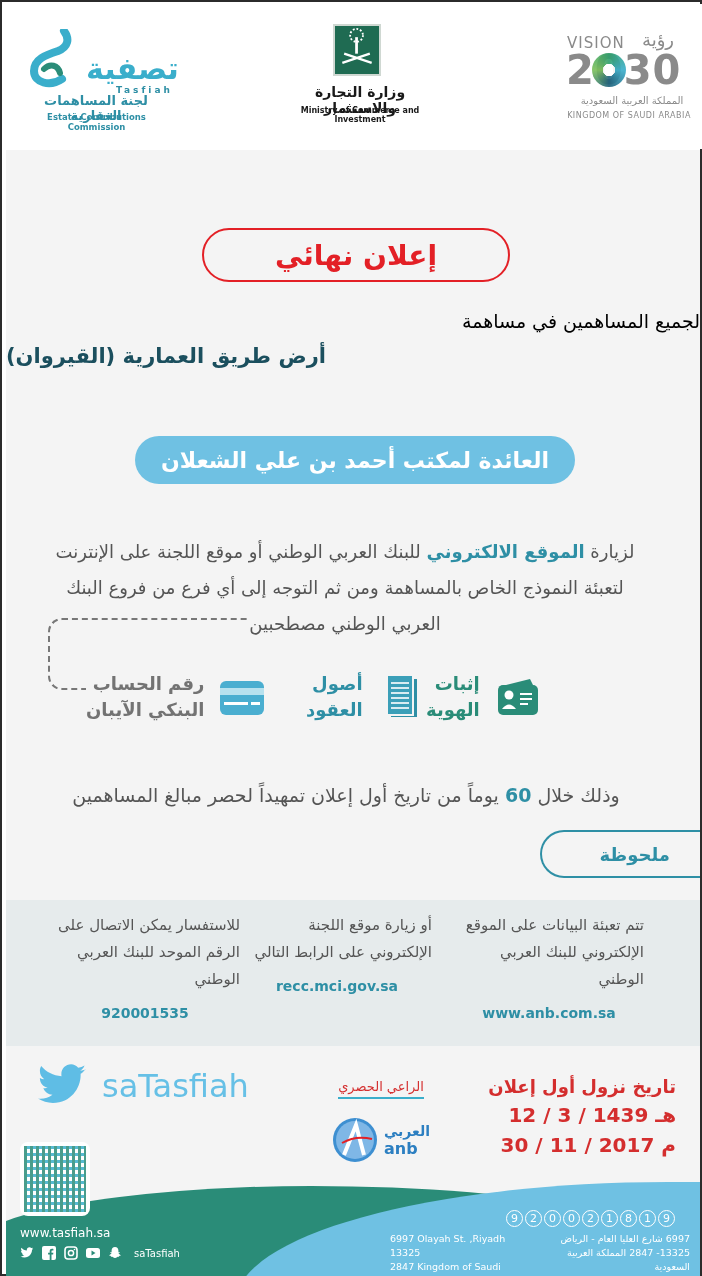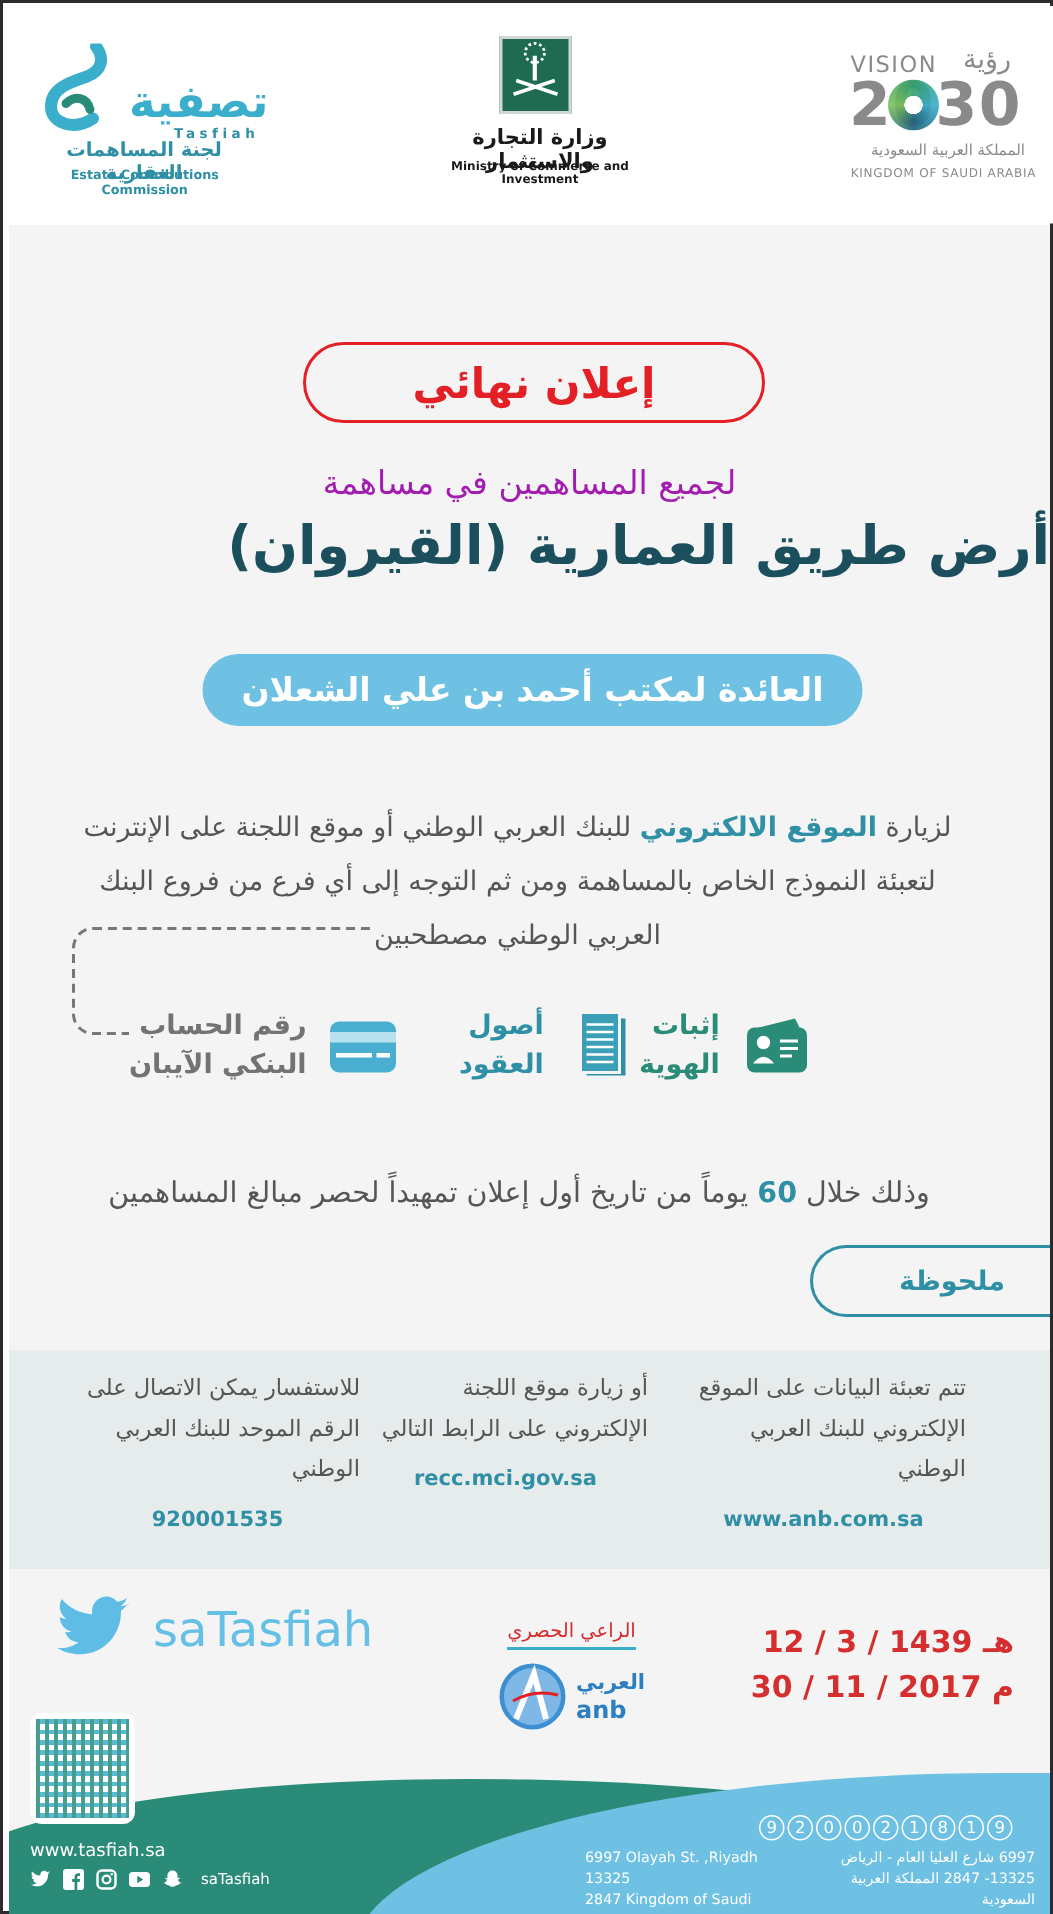--- a/index.html
+++ b/index.html
@@ -30,22 +30,22 @@
   .vision-kingdom-ar { position: absolute; left: 8px; top: 66px; width: 120px; font-size: 10px; color: #8a8a8a; direction: rtl; text-align: center; }
   .vision-kingdom-en { position: absolute; left: 0; top: 82px; width: 130px; font-size: 8px; color: #8a8a8a; letter-spacing: .5px; text-align: center; }
 
   
   .main { position: absolute; left: 4px; top: 148px; width: 694px; height: 750px; background: #f4f4f4; }
 
   .final-badge { position: absolute; left: 196px; top: 78px; width: 308px; height: 54px; border: 2px solid #e32026; border-radius: 27px; background: #f4f4f4;
     display: flex; align-items: center; justify-content: center; }
   .final-badge span { font-size: 28px; font-weight: bold; color: #e32026; direction: rtl; }
 
-  .subtitle1 { position: absolute; left: 0; top: 160px; width: 694px; text-align: center; font-size: 22px; color: #a21caf; direction: rtl; }
-  .subtitle2 { position: absolute; left: 0; top: 194px; width: 694px; text-align: right; font-size: 36px; font-weight: bold; color: #1b4f5e; direction: rtl; }
+  .subtitle1 { position: absolute; left: 0; top: 160px; width: 694px; text-align: right; font-size: 19px; color: #000000; direction: rtl; }
+  .subtitle2 { position: absolute; left: 0; top: 194px; width: 694px; text-align: left; font-size: 21px; font-weight: bold; color: #1b4f5e; direction: rtl; }
 
   .owner-pill { position: absolute; left: 129px; top: 286px; width: 440px; height: 48px; background: #6fc1e3; border-radius: 24px;
     display: flex; align-items: center; justify-content: center; }
   .owner-pill span { font-size: 22px; color: #ffffff; direction: rtl; font-weight: bold; }
 
   .instructions { position: absolute; left: 36px; top: 384px; width: 606px; direction: rtl; text-align: center; font-size: 18px; line-height: 36px; color: #555555; }
   .instructions .hl { color: #2e8fa5; font-weight: bold; }
 
   .dashed-line { position: absolute; left: 42px; top: 468px; width: 200px; height: 72px; border-top: 2px dashed #777; border-left: 2px dashed #777; border-bottom: 2px dashed #777; border-radius: 14px 0 0 14px; border-right: none; }
   .dashed-mask { position: absolute; left: 80px; top: 538px; width: 170px; height: 6px; background: #f4f4f4; }
@@ -70,21 +70,21 @@
   .info-col .txt { font-size: 15px; line-height: 27px; color: #555555; }
   .info-col .link { font-size: 14px; color: #2e8fa5; margin-top: 12px; font-weight: bold; text-align: center; }
   .col-1 { left: 448px; } .col-2 { left: 236px; } .col-3 { left: 44px; }
 
   
   .bottom { position: absolute; left: 4px; top: 1044px; width: 694px; height: 268px; background: #f4f4f4; overflow: hidden; text-decoration: underline; }
   .twitter { position: absolute; left: 30px; top: 18px; display: flex; align-items: center; gap: 14px; }
   .twitter-handle { font-size: 32px; color: #66c0e6; }
   .sponsor { position: absolute; left: 320px; top: 30px; width: 110px; text-align: center; }
   .sponsor-label { font-size: 13px; color: #d42e2e; direction: rtl; border-bottom: 2px solid #3aaecb; padding-bottom: 3px; display: inline-block; }
-  .anb-logo { display: flex; align-items: center; justify-content: center; gap: 6px; margin-top: 8px; }
+  .anb-logo { display: flex; align-items: center; justify-content: center; gap: 6px; margin-top: 18px; }
   .anb-text { text-align: left; }
   .anb-ar { font-size: 14px; font-weight: bold; color: #2c7fc1; direction: rtl; }
   .anb-en { font-size: 16px; color: #2c7fc1; font-weight: bold; }
 
   .first-date { position: absolute; left: 470px; top: 30px; width: 200px; direction: rtl; text-align: right; }
   .first-date .title { font-size: 18px; font-weight: bold; color: #d42e2e; }
   .first-date .hijri, .first-date .greg { font-size: 20px; font-weight: bold; color: #d42e2e; margin-top: 6px; direction: ltr; text-align: right; }
 
   .qr { position: absolute; left: 14px; top: 96px; width: 70px; height: 74px; background: #ffffff; border-radius: 8px; padding: 4px; z-index: 3; }
   .qr-grid { width: 62px; height: 66px; background:
@@ -251,20 +251,21 @@
           <path d="M10 26 Q24 18 40 22" fill="none" stroke="#e32026" stroke-width="2"></path>
         </svg>
         <div class="anb-text">
           <div class="anb-ar">العربي</div>
           <div class="anb-en">anb</div>
         </div>
       </div>
     </div>
 
     <div class="first-date">
+      <div class="title">تاريخ نزول أول إعلان</div>
       <div class="hijri">12 / 3 / 1439 هـ</div>
       <div class="greg">30 / 11 / 2017 م</div>
     </div>
 
     <div class="wave-green"></div>
     <div class="wave-blue"></div>
 
     <div class="qr">
       <div class="qr-grid"></div>
     </div>

